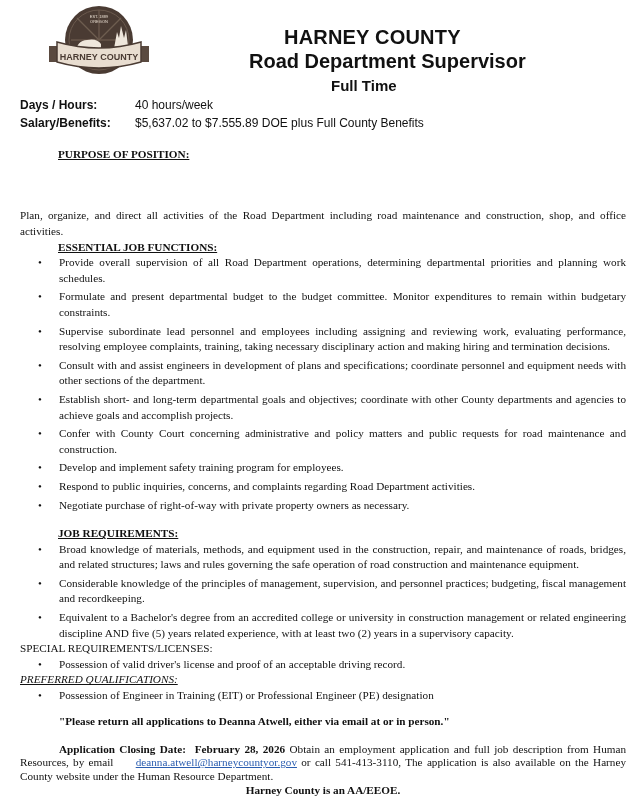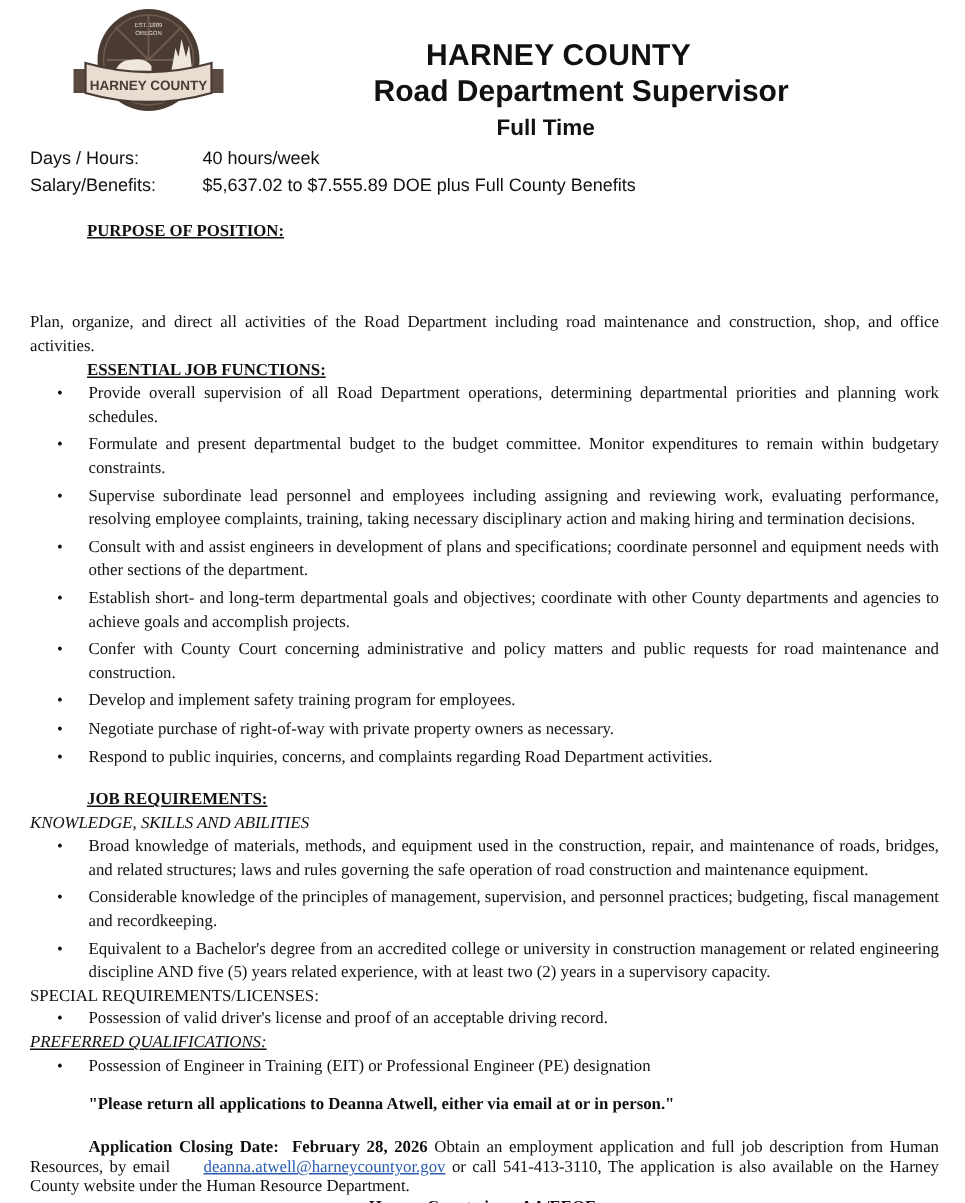--- a/index.html
+++ b/index.html
@@ -9,21 +9,21 @@
 
   .logo { position: absolute; left: 47px; top: 2px; width: 104px; height: 80px; }
 
   .title-block { position: absolute; left: 0; top: 26px; width: 643px; }
   .t1 { position: absolute; left: 284px; top: 0; font-size: 20px; font-weight: bold; letter-spacing: 0.2px; white-space: nowrap; }
   .t2 { position: absolute; left: 249px; top: 24px; font-size: 20px; font-weight: bold; white-space: nowrap; }
   .t3 { position: absolute; left: 331px; top: 51px; font-size: 15px; font-weight: bold; white-space: nowrap; }
 
   .info { position: absolute; left: 20px; top: 96px; font-size: 12px; }
   .info-row { height: 18px; display: flex; align-items: center; }
-  .info-label { width: 115px; font-weight: normal; }
+  .info-label { width: 115px; font-weight: bold; }
   .info-val { }
 
   .content { position: absolute; left: 20px; top: 147px; width: 606px; font-size: 11.2px; line-height: 15.6px; }
   .h { font-weight: bold; text-decoration: underline; margin-left: 38px; }
   .hi { font-style: italic; }
   .hu { font-style: italic; text-decoration: underline; }
   .p { text-align: justify; margin-top: 44px; }
   ul { list-style: none; margin: 0; padding: 0; }
   li { position: relative; padding-left: 39px; text-align: justify; margin-bottom: 3px; }
   li::before { content: "\2022"; position: absolute; left: 18px; top: 0; font-size: 11px; }
@@ -84,27 +84,26 @@
 
   <div class="h">ESSENTIAL JOB FUNCTIONS:</div>
   <ul>
     <li>Provide overall supervision of all Road Department operations, determining departmental priorities and planning work schedules.</li>
     <li>Formulate and present departmental budget to the budget committee. Monitor expenditures to remain within budgetary constraints.</li>
     <li>Supervise subordinate lead personnel and employees including assigning and reviewing work, evaluating performance, resolving employee complaints, training, taking necessary disciplinary action and making hiring and termination decisions.</li>
     <li>Consult with and assist engineers in development of plans and specifications; coordinate personnel and equipment needs with other sections of the department.</li>
     <li>Establish short- and long-term departmental goals and objectives; coordinate with other County departments and agencies to achieve goals and accomplish projects.</li>
     <li>Confer with County Court concerning administrative and policy matters and public requests for road maintenance and construction.</li>
     <li>Develop and implement safety training program for employees.</li>
+    <li>Respond to public inquiries, concerns, and complaints regarding Road Department activities.</li>
     <li>Negotiate purchase of right-of-way with private property owners as necessary.</li>
-    <li>Respond to public inquiries, concerns, and complaints regarding Road Department activities.</li>
   </ul>
 
   <div class="gap-m"></div>
   <div class="h">JOB REQUIREMENTS:</div>
-  <div class="hi">KNOWLEDGE, SKILLS AND ABILITIES</div>
   <ul>
     <li>Broad knowledge of materials, methods, and equipment used in the construction, repair, and maintenance of roads, bridges, and related structures; laws and rules governing the safe operation of road construction and maintenance equipment.</li>
     <li>Considerable knowledge of the principles of management, supervision, and personnel practices; budgeting, fiscal management and recordkeeping.</li>
   </ul>
   <ul>
     <li style="margin-bottom:0">Equivalent to a Bachelor's degree from an accredited college or university in construction management or related engineering discipline AND five (5) years related experience, with at least two (2) years in a supervisory capacity.</li>
   </ul>
   <div>SPECIAL REQUIREMENTS/LICENSES:</div>
   <ul>
     <li style="margin-bottom:0">Possession of valid driver's license and proof of an acceptable driving record.</li>

